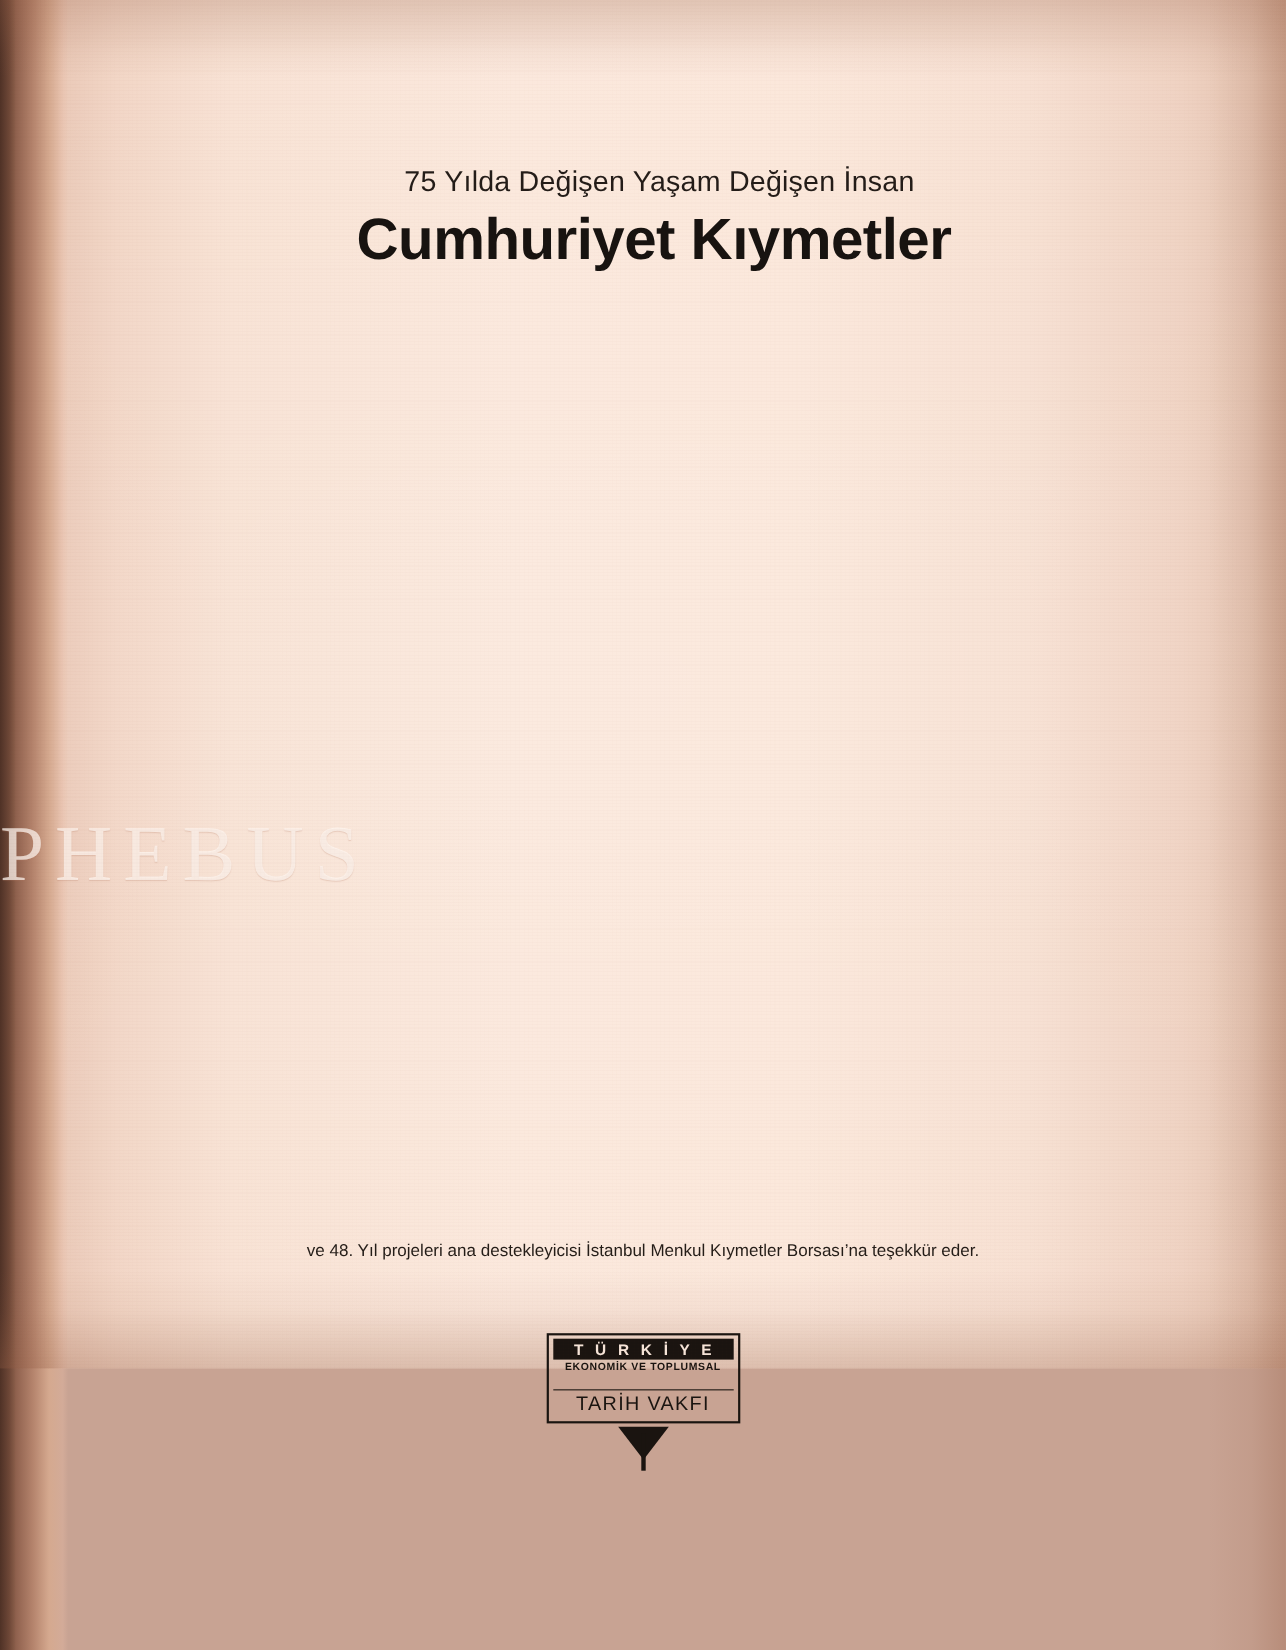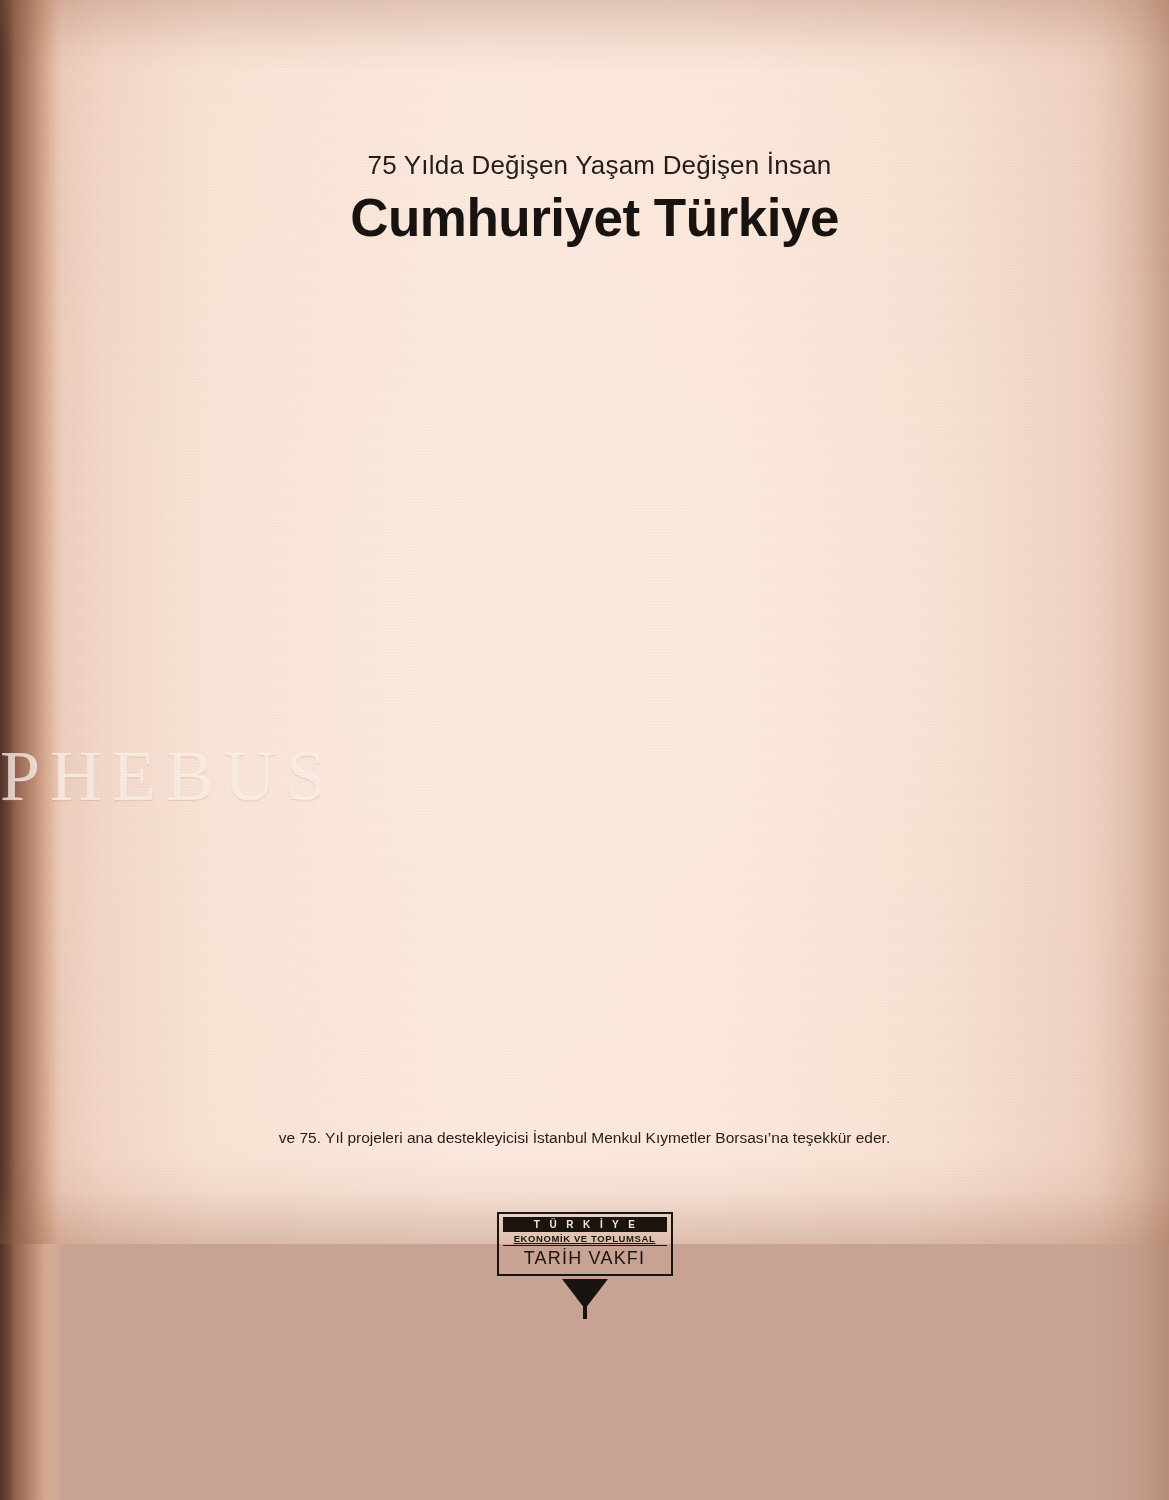--- a/index.html
+++ b/index.html
@@ -145,35 +145,34 @@
     text-align: center;
   }
   .logo-box {
     border: 2.5px solid #1a1410;
     padding: 3px 4px 4px 4px;
     background: transparent;
   }
   .logo-line1 {
     background: #1a1410;
     color: #f6e4d8;
-    font-size: 10px;
+    font-size: 14px;
     letter-spacing: 3.4px;
     font-weight: bold;
     padding: 1.5px 0 1.5px 3px;
     line-height: 1.15;
   }
   .logo-line2 {
     color: #1a1410;
     font-size: 9.5px;
     letter-spacing: 0.6px;
     font-weight: bold;
-    padding: 2px 0 1px 0;
+    padding: 2px 0 14px 0;
     border-bottom: 1.5px solid #1a1410;
     line-height: 1.15;
-    text-decoration: underline;
   }
   .logo-line3 {
     color: #1a1410;
     font-size: 18px;
     letter-spacing: 1.2px;
     font-weight: normal;
     padding: 3px 0 1px 0;
     line-height: 1.1;
   }
   .logo-mark {
@@ -207,27 +206,27 @@
 <div class="scan">
 
   <div class="gutter"></div>
   <div class="gutter-edge"></div>
   <div class="top-shade"></div>
   <div class="right-shade"></div>
   <div class="bottom-shade"></div>
 
   <div class="title-block">
     <p class="subtitle">75 Yılda Değişen Yaşam Değişen İnsan</p>
-    <h1 class="maintitle">Cumhuriyet Türkiye</h1>
+    <h1 class="maintitle">Cumhuriyet Kıymetler</h1>
   </div>
 
   <div class="watermark">PHEBUS</div>
 
   <div class="credits">
-    <div>ve 75. Yıl projeleri ana destekleyicisi İstanbul Menkul Kıymetler Borsası’na teşekkür eder.</div>
+    <div>ve 48. Yıl projeleri ana destekleyicisi İstanbul Menkul Kıymetler Borsası’na teşekkür eder.</div>
   </div>
 
   <div class="logo-wrap">
     <div class="logo-box">
       <div class="logo-line1">T Ü R K İ Y E</div>
       <div class="logo-line2">EKONOMİK VE TOPLUMSAL</div>
       <div class="logo-line3">TARİH VAKFI</div>
     </div>
     <div class="logo-mark">
       <span class="tri"></span>

